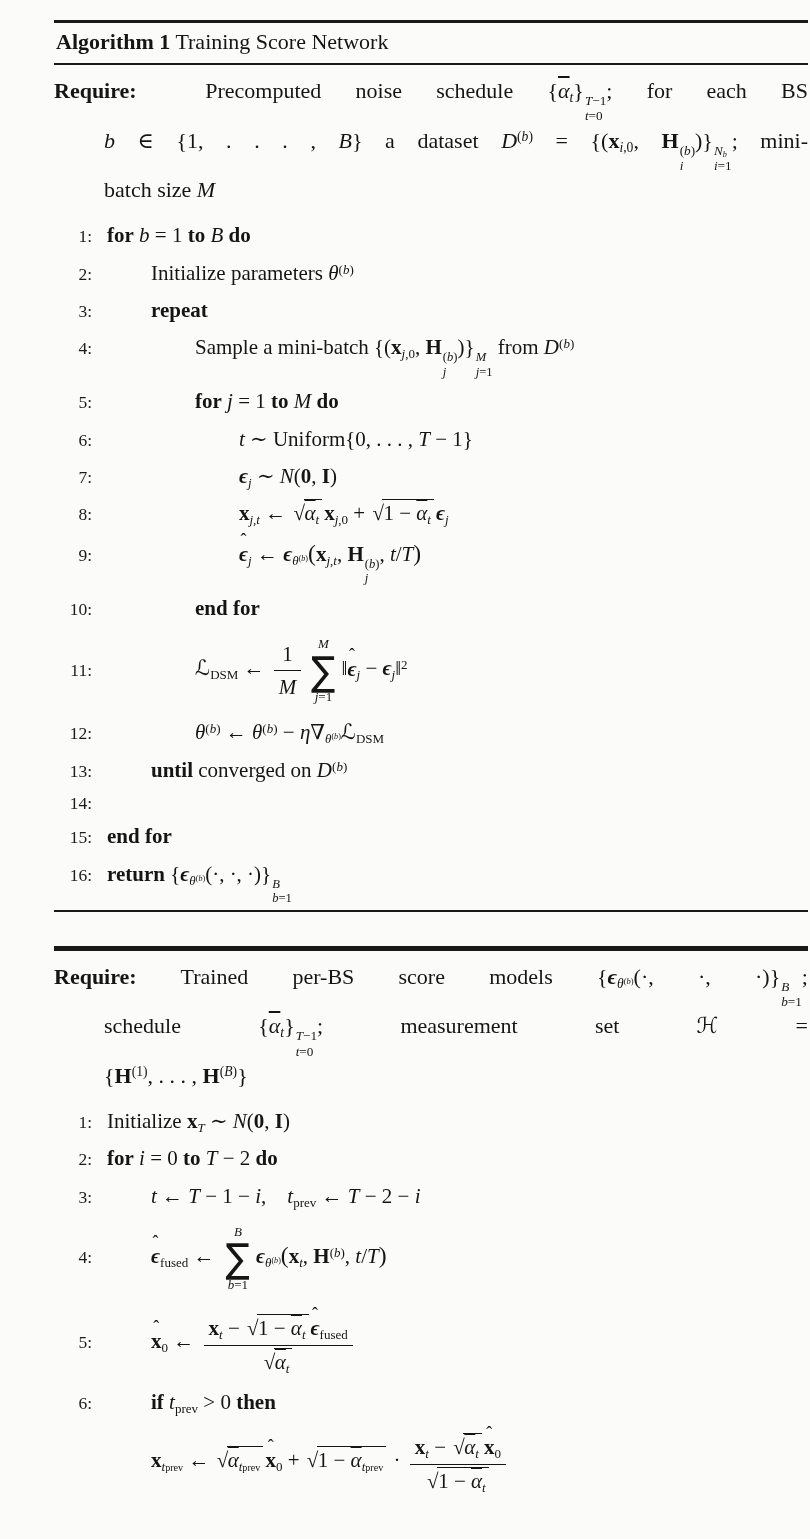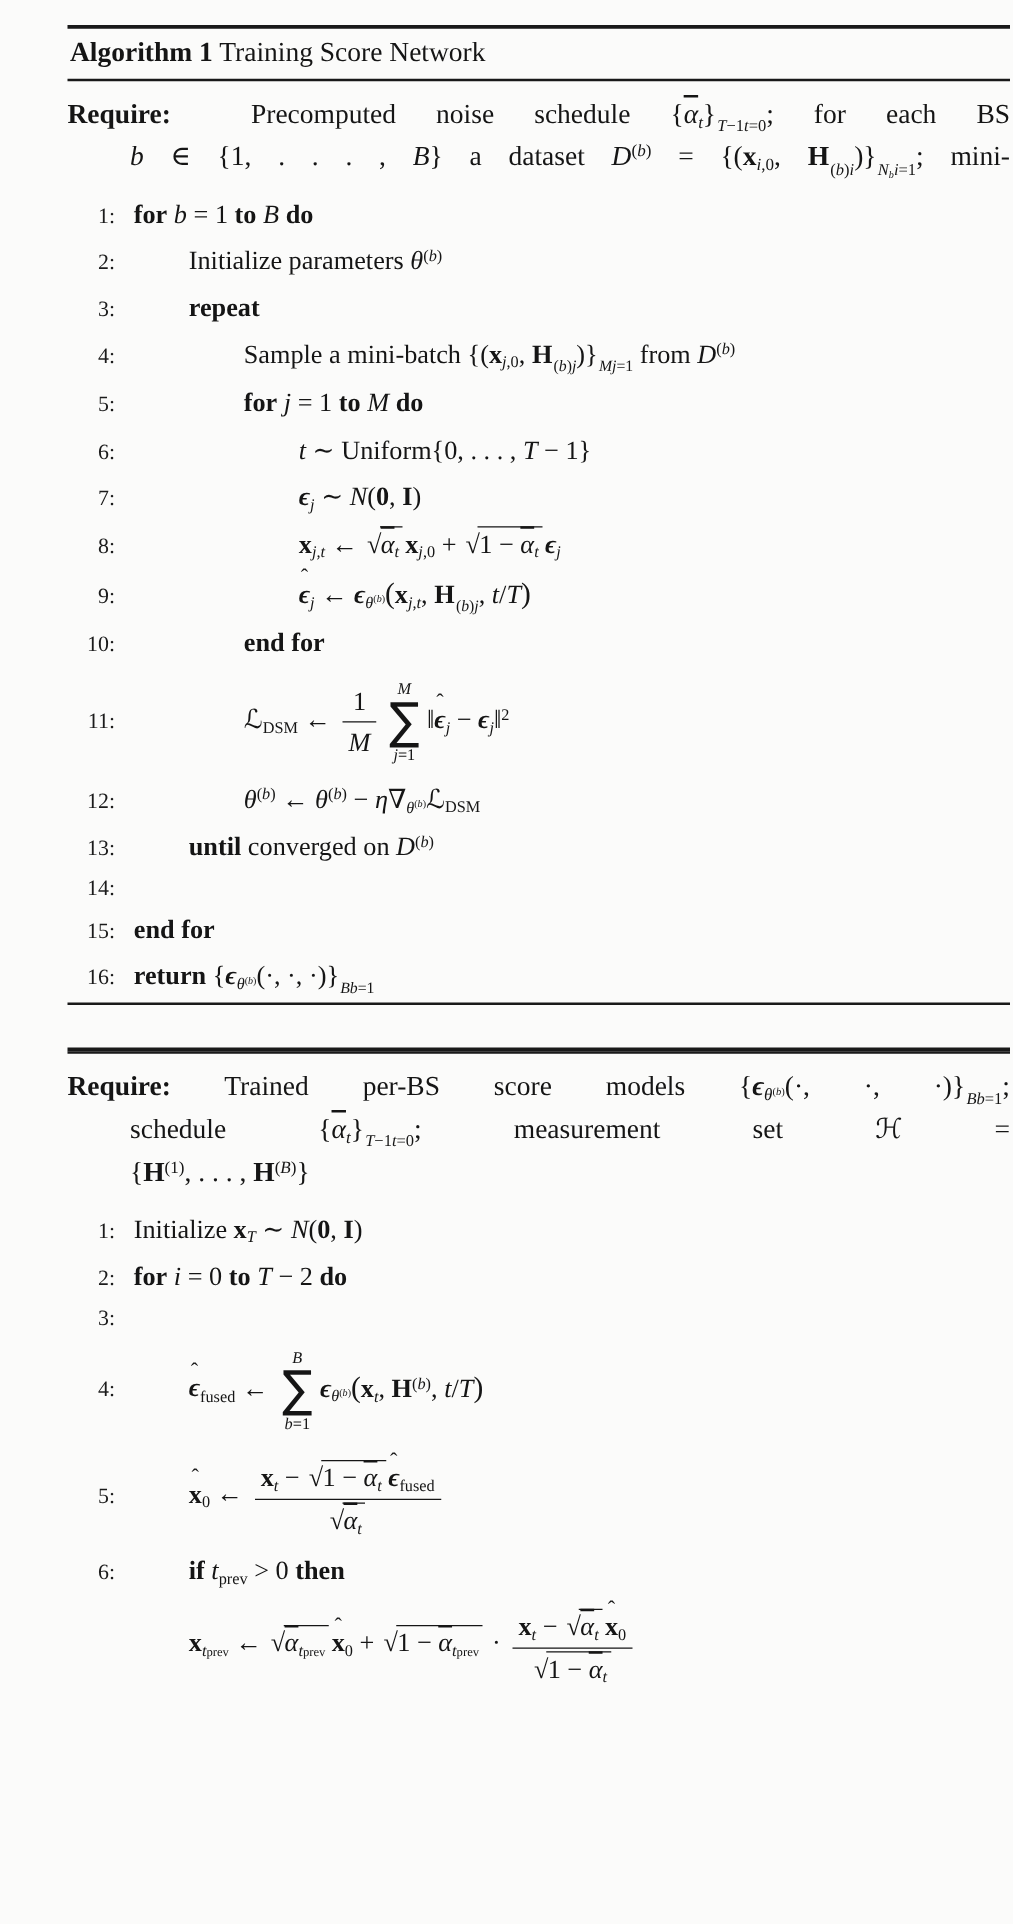--- a/index.html
+++ b/index.html
@@ -26,21 +26,21 @@
   .gap-between{height:34px;}
   b,.bold{font-weight:bold;}
   .i{font-style:italic;}
   .b{font-weight:bold;}
   .bi{font-weight:bold;font-style:italic;}
   .cal{font-family:"DejaVu Serif","DejaVu Sans",serif;}
   sub,sup{font-size:0.62em;line-height:0;}
   sub{vertical-align:-0.3em;}
   sup{vertical-align:0.5em;}
   .t2{font-size:0.78em;}
-  .ss{display:inline-flex;align-items:flex-start;font-size:0.60em;line-height:1.15;vertical-align:-0.55em;margin-left:1px;text-align:left;}
+  .ss{display:inline-flex;flex-direction:column;align-items:flex-start;font-size:0.60em;line-height:1.15;vertical-align:-0.55em;margin-left:1px;text-align:left;}
   .frac{display:inline-block;vertical-align:middle;text-align:center;margin:0 4px;line-height:1.25;}
   .frac>.n{display:block;padding:0 5px 3px;border-bottom:1.7px solid currentColor;}
   .frac>.d{display:block;padding:3px 5px 0;}
   .bigop{display:inline-flex;flex-direction:column;align-items:center;vertical-align:middle;line-height:1;margin:0 6px;}
   .bigop .t,.bigop .u{font-size:0.62em;line-height:1.25;}
   .bigop .s{font-size:1.9em;line-height:0.92;font-family:"DejaVu Sans","DejaVu Serif",serif;font-stretch:condensed;}
   .sqrt{white-space:nowrap;display:inline-block;margin:0 2px;}
   .rs{display:inline-block;margin-right:-1.5px;}
   .rad{border-top:1.7px solid currentColor;padding:1px 3px 0 1px;}
   .bar{text-decoration:overline;}
@@ -66,20 +66,21 @@
             <span><span class="i">T</span>−1</span>
             <span><span class="i">t</span>=0</span>
           </span>; for each BS</div>
         <div class="req-line jl ind"><span class="i">b</span> ∈ {1, . . . , <span class="i">B</span>} a dataset <span class="i">D</span><sup>(<span class="i">b</span>)</sup> = {(<span class="b">x</span><sub><span class="i">i</span>,0</sub>, <span class="b">H</span><span class="ss">
             <span>(<span class="i">b</span>)</span>
             <span><span class="i">i</span></span>
           </span>)}<span class="ss">
             <span><span class="i">N<sub>b</sub></span></span>
             <span><span class="i">i</span>=1</span>
           </span>; mini-</div>
+        <div class="req-line ind">batch size <span class="i">M</span></div>
       </div>
     <div class="lines">
         <div class="row">
           <span class="no">1:</span>
           <span class="stmt" style="padding-left: 4px;"><b>for</b> <span class="i">b</span> = 1 <b>to</b> <span class="i">B</span> <b>do</b></span>
         </div>
         <div class="row">
           <span class="no">2:</span>
           <span class="stmt" style="padding-left: 48px;">Initialize parameters <span class="i">θ</span><sup>(<span class="i">b</span>)</sup></span>
         </div>
@@ -178,20 +179,21 @@
         <div class="row">
           <span class="no">1:</span>
           <span class="stmt" style="padding-left: 4px;">Initialize <span class="b">x</span><sub><span class="i">T</span></sub> ∼ <span class="i">N</span>(<span class="b">0</span>, <span class="b">I</span>)</span>
         </div>
         <div class="row">
           <span class="no">2:</span>
           <span class="stmt" style="padding-left: 4px;"><b>for</b> <span class="i">i</span> = 0 <b>to</b> <span class="i">T</span> − 2 <b>do</b></span>
         </div>
         <div class="row">
           <span class="no">3:</span>
+          <span class="stmt" style="padding-left: 48px;"><span class="i">t</span> ← <span class="i">T</span> − 1 − <span class="i">i</span>, <span class="i">t</span><sub>prev</sub> ← <span class="i">T</span> − 2 − <span class="i">i</span></span>
         </div>
         <div class="row disp">
           <span class="no">4:</span>
           <span class="stmt" style="padding-left: 48px;"><span class="hat"><span class="m">ˆ</span><span class="bs bi">ϵ</span></span><sub>fused</sub> ← <span class="bigop">
               <span class="t"><span class="i">B</span></span>
               <span class="s">∑</span>
               <span class="u"><span class="i">b</span>=1</span>
             </span><span class="bi">ϵ</span><sub><span class="i">θ</span><sup>(<span class="i">b</span>)</sup></sub><span class="bp">(</span><span class="b">x</span><sub><span class="i">t</span></sub>, <span class="b">H</span><sup>(<span class="i">b</span>)</sup>, <span class="i">t</span>/<span class="i">T</span><span class="bp">)</span></span>
         </div>
         <div class="row disp">

